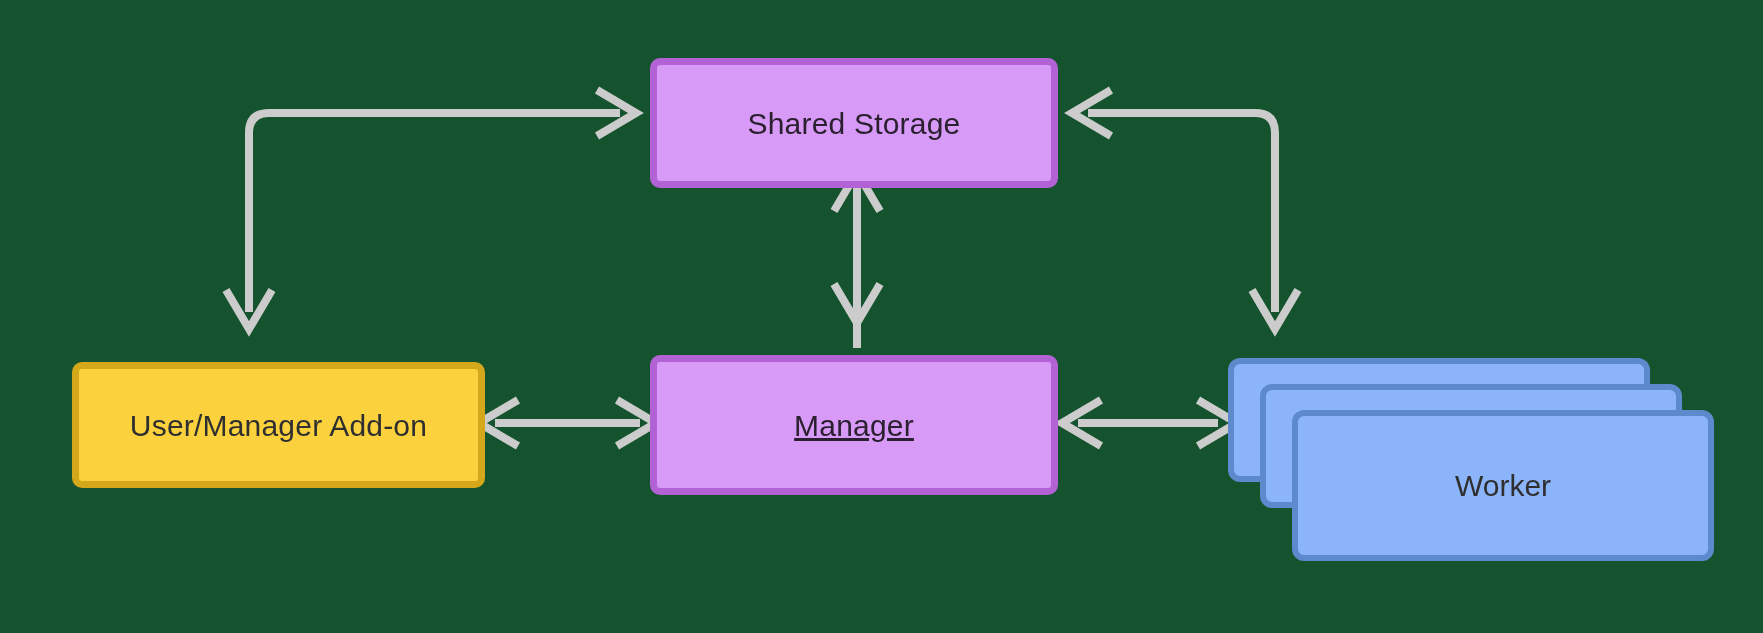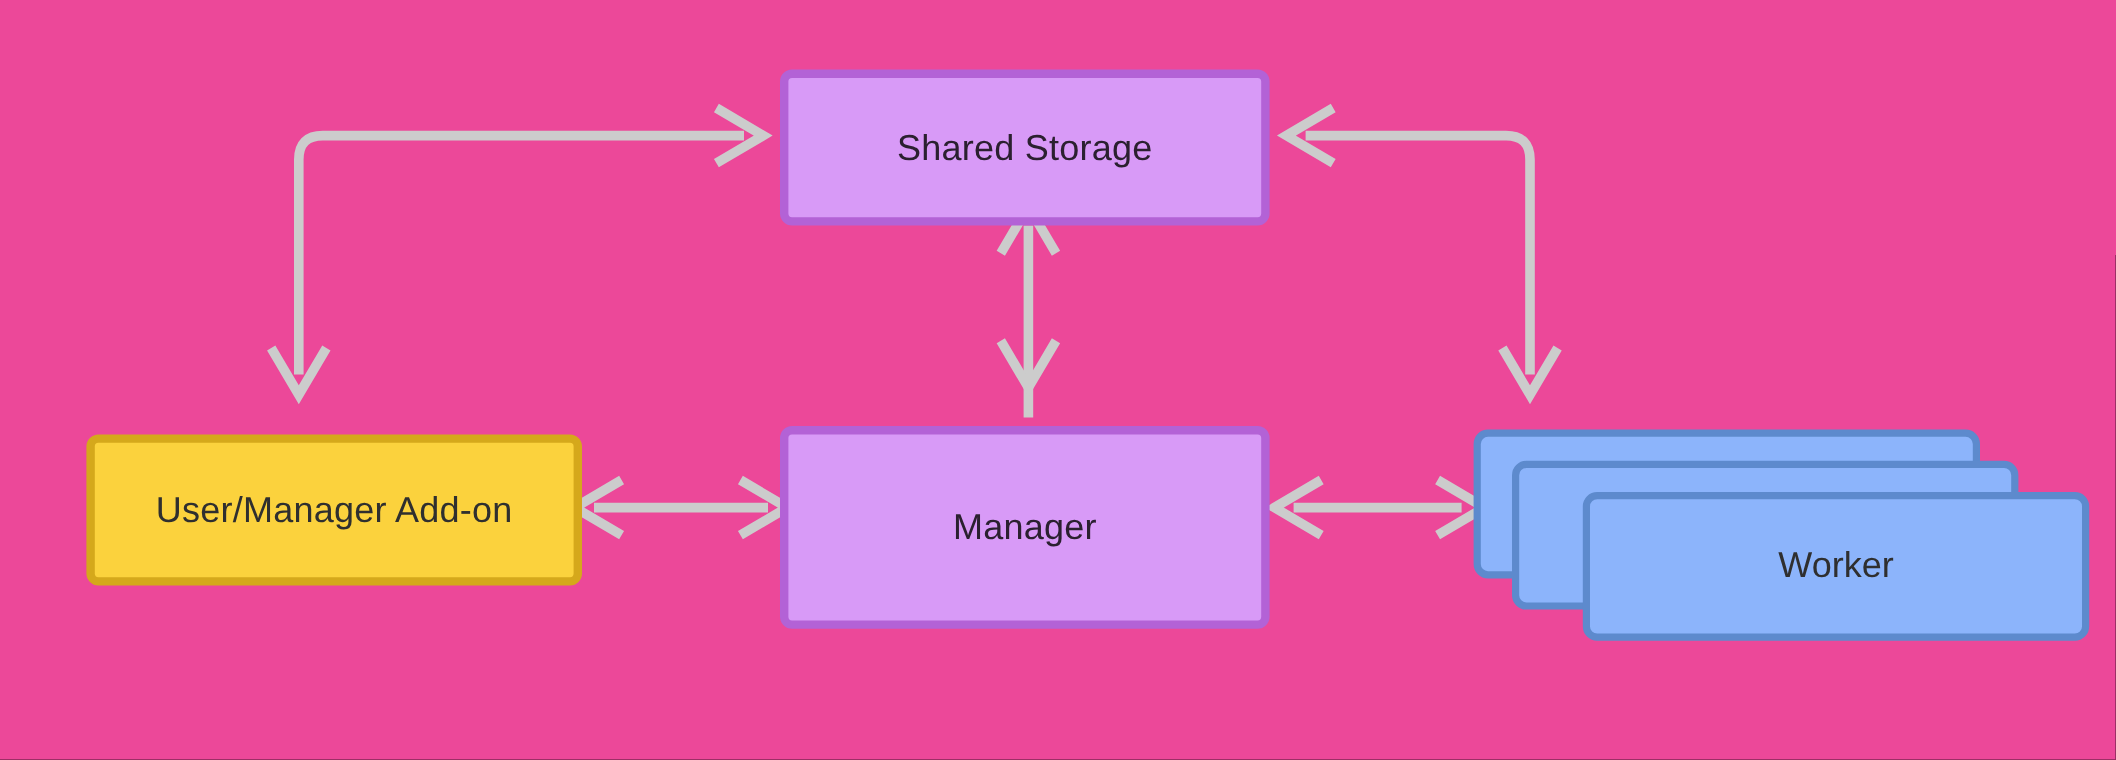--- a/index.html
+++ b/index.html
@@ -1,42 +1,42 @@
 <!DOCTYPE html>
 <html><head>
 <meta charset="utf-8">
 <title>Architecture Diagram</title>
 <style>
   html,body{margin:0;padding:0;background:#000;}
   body{width:1763px;height:633px;overflow:hidden;font-family:"Liberation Sans",sans-serif;}
-  #stage{position:relative;width:1763px;height:633px;background:#ec4899;}
+  #stage{position:relative;width:1763px;height:633px;background:#14532d;}
   svg#edges{position:absolute;left:0;top:0;width:1763px;height:633px;}
 
   .node{position:absolute;box-sizing:border-box;display:flex;align-items:center;
         justify-content:center;text-align:center;border-radius:10px;}
   .node .lbl{font-size:30px;line-height:1.1;letter-spacing:.2px;}
 
   
   #shared-storage{left:650px;top:58px;width:408px;height:130px;
       background:#d89af7;border:7px solid #b362d6;color:#2b2030;}
   
-  #manager{left:650px;top:355px;width:408px;height:169px;
-      background:#d89af7;border:7px solid #b362d6;color:#2b2030;}
+  #manager{left:650px;top:355px;width:408px;height:140px;
+      background:#d89af7;border:7px solid #b362d6;color:#2b2030;text-decoration:underline;}
   
   #user-addon{left:72px;top:362px;width:413px;height:126px;
       background:#fbd23d;border:7px solid #d5a81b;color:#2f2f2f;}
 
   
   #worker-stack{position:absolute;left:1228px;top:358px;width:500px;height:180px;}
   .card{position:absolute;box-sizing:border-box;border-radius:12px;
         background:#8cb4fb;border:6px solid #5d8acd;}
   #worker-card-back{left:0px;  top:0px;  width:422px;height:124px;}
   #worker-card-mid {left:32px; top:26px; width:422px;height:124px;}
-  #worker-card-front{left:64px;top:52px; width:422px;height:124px;
-        display:flex;align-items:center;justify-content:center;color:#2f2f2f;margin-left:27px;}
+  #worker-card-front{left:64px;top:52px; width:422px;height:151px;
+        display:flex;align-items:center;justify-content:center;color:#2f2f2f;}
   #worker-card-front .lbl{font-size:30px;}
 </style>
 </head>
 <body>
 
 <div id="stage">
 
   <svg id="edges" viewBox="0 0 1763 633" xmlns="http://www.w3.org/2000/svg">
 
     <g>

